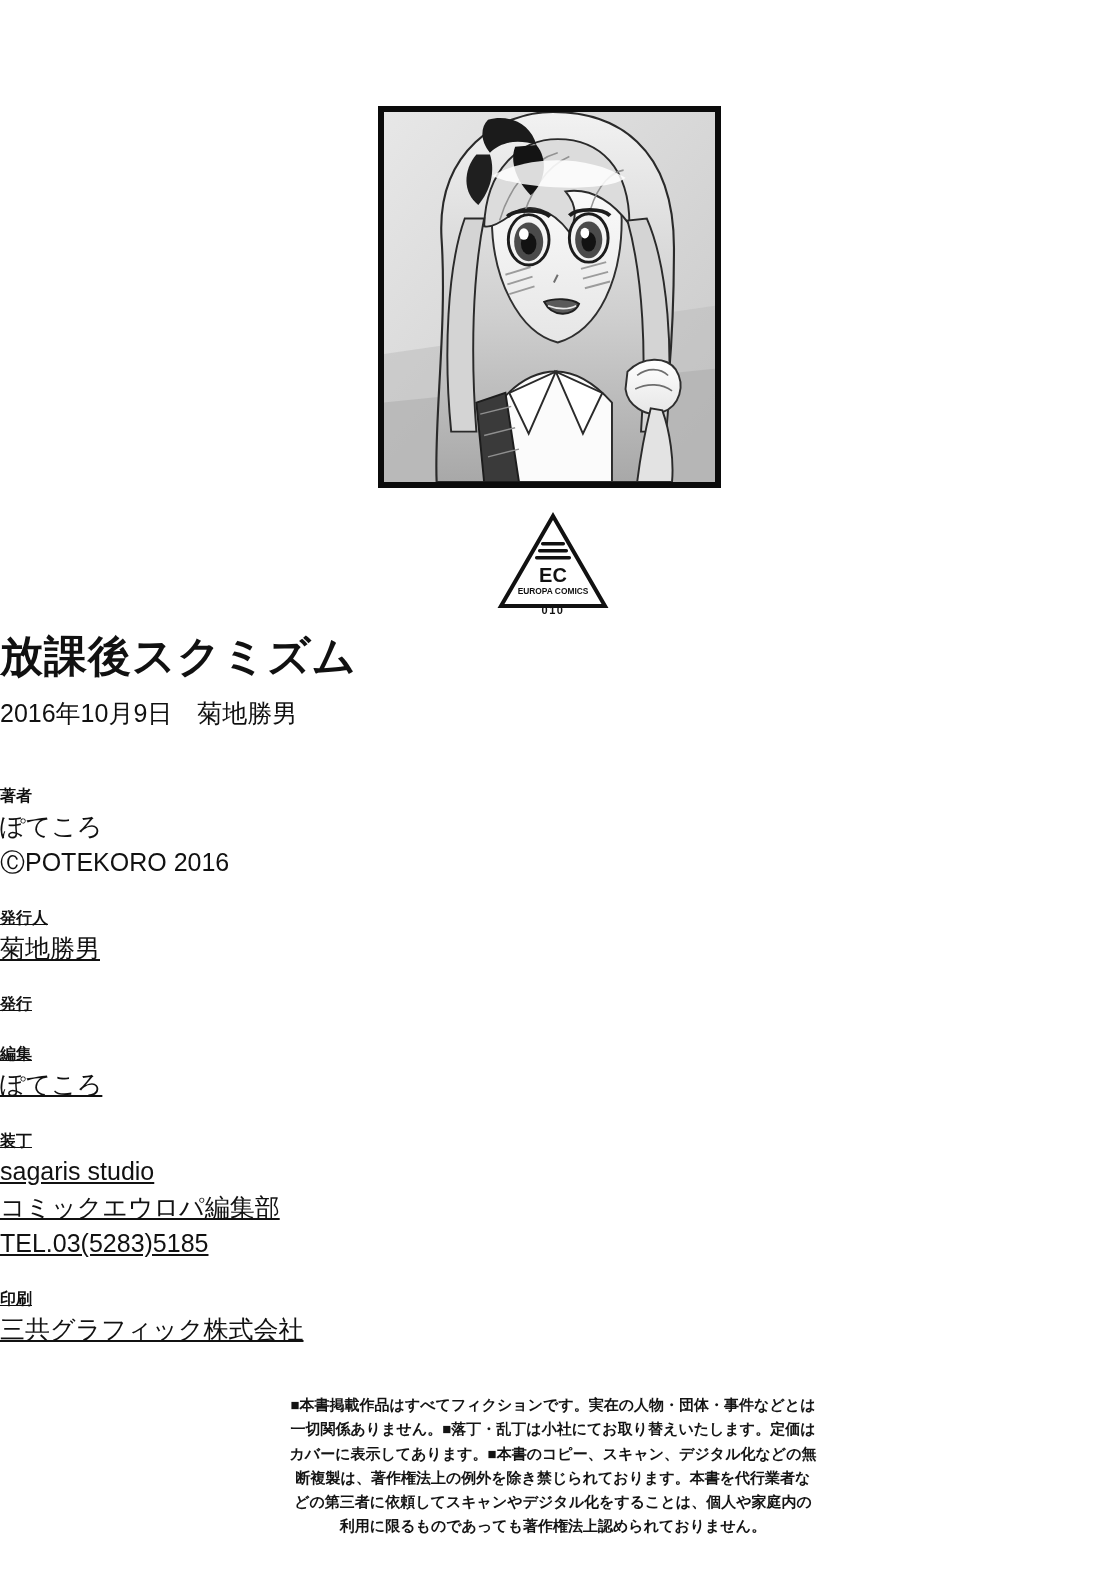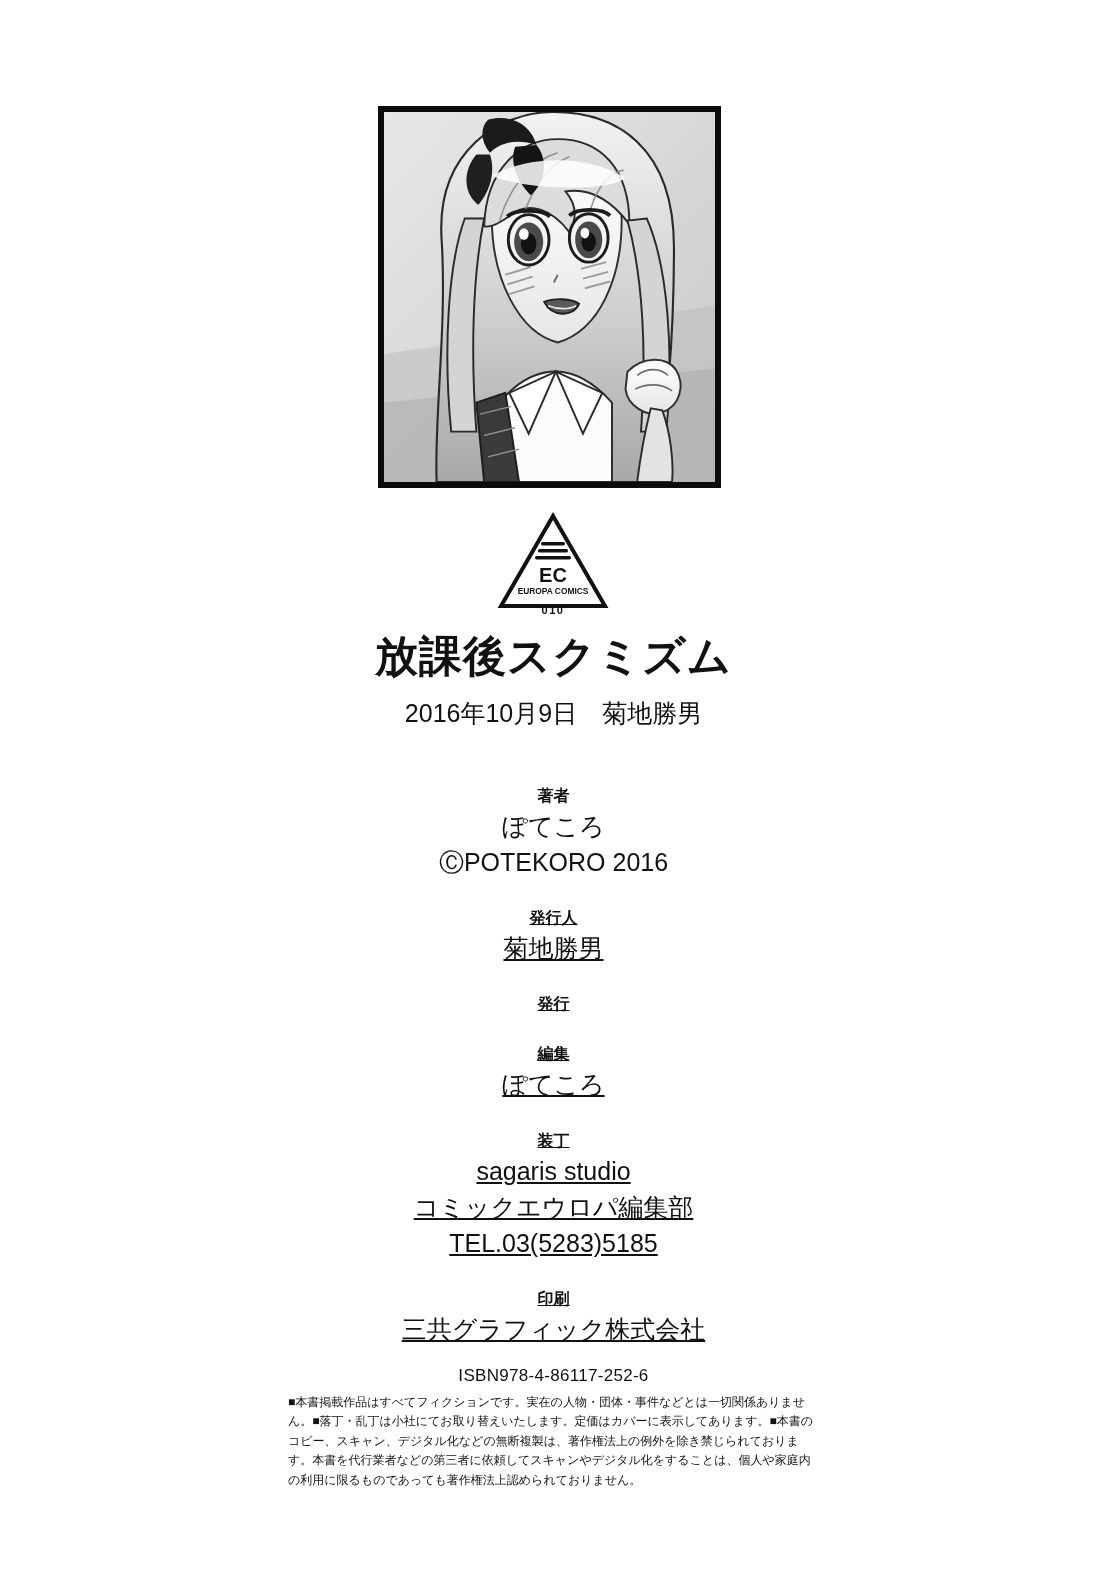--- a/index.html
+++ b/index.html
@@ -39,21 +39,20 @@
     height: 104px;
   }
   .emblem svg { display:block; width:100%; height:100%; }
 
   
   .colophon {
     position: absolute;
     left: 0;
     top: 632px;
     width: 1107px;
-    text-align: center;
   }
   .book-title {
     font-size: 43px;
     font-weight: bold;
     letter-spacing: 1px;
     line-height: 1.15;
     margin: 0 0 6px 0;
   }
   .field {
     margin-top: 14px;
@@ -75,24 +74,25 @@
     font-size: 17px;
     margin-top: 18px;
     letter-spacing: 0.3px;
   }
 
   .legal {
     position: absolute;
     left: 288px;
     top: 1393px;
     width: 530px;
-    font-size: 12px;
+    font-size: 15px;
     line-height: 1.62;
-    text-align: left;
+    text-align: center;
     color: #141414;
+    font-weight: bold;
   }
 </style>
 </head>
 <body>
 
 <div class="illustration">
   <svg viewBox="0 0 343 382" preserveAspectRatio="xMidYMid slice">
     <defs>
       <linearGradient id="hairG" x1="0" y1="0" x2="0" y2="1">
         <stop offset="0%" stop-color="#f2f2f2"></stop>
@@ -226,16 +226,15 @@
     <div class="field-value">sagaris studio
 コミックエウロパ編集部
 TEL.03(5283)5185</div>
   </div>
 
   <div class="field gap-md">
     <div class="field-label">印刷</div>
     <div class="field-value">三共グラフィック株式会社</div>
   </div>
 
-  <div class="isbn">ISBN978-4-86117-252-6</div>
 </div>
 
 <div class="legal">■本書掲載作品はすべてフィクションです。実在の人物・団体・事件などとは一切関係ありません。■落丁・乱丁は小社にてお取り替えいたします。定価はカバーに表示してあります。■本書のコピー、スキャン、デジタル化などの無断複製は、著作権法上の例外を除き禁じられております。本書を代行業者などの第三者に依頼してスキャンやデジタル化をすることは、個人や家庭内の利用に限るものであっても著作権法上認められておりません。</div>
 
 </body></html>

